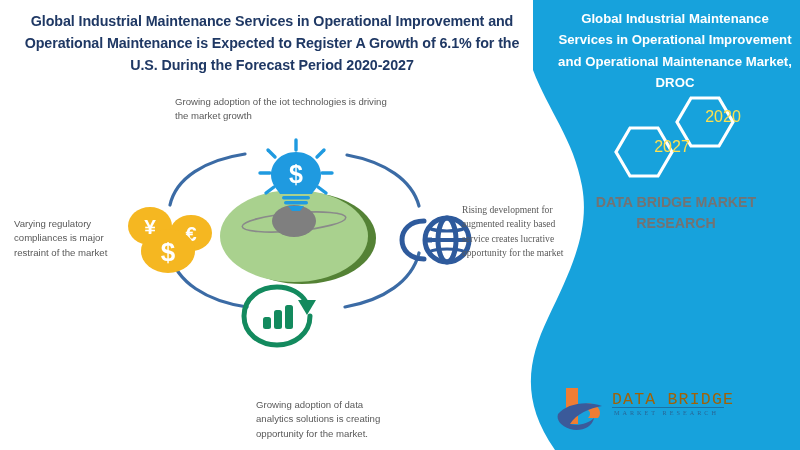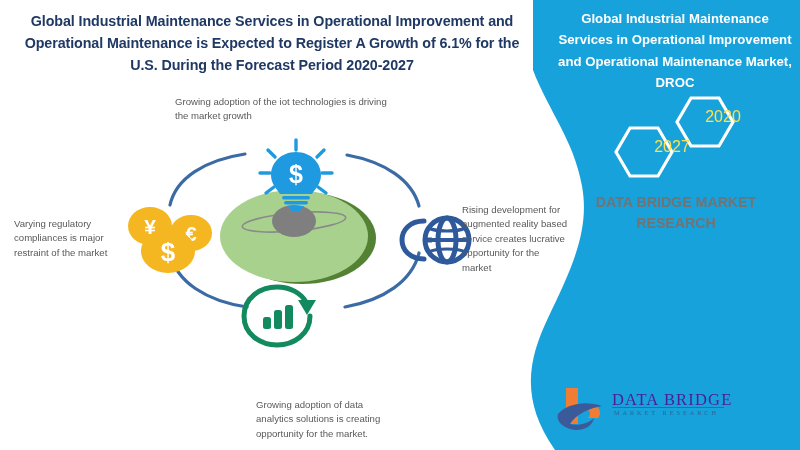--- a/index.html
+++ b/index.html
@@ -95,22 +95,22 @@
     left: 554px;
     top: 382px;
     width: 180px;
     height: 52px;
     z-index: 7;
   }
   .logo-main {
     position: absolute;
     left: 58px;
     top: 8px;
-    color: #4c1d95;
-    font-family: Liberation Serif, serif;
+    color: #a16207;
+    font-family: Liberation Mono, monospace;
     font-size: 16.5px;
     letter-spacing: 1.2px;
     white-space: nowrap;
   }
   .logo-sub {
     position: absolute;
     left: 60px;
     top: 27px;
     color: #2f4f7a;
     font-family: "Liberation Serif", serif;
@@ -153,21 +153,21 @@
   
   .callout {
     position: absolute;
     color: #595959;
     font-size: 9.6px;
     line-height: 1.5;
     z-index: 6;
   }
   .callout-top    { left: 175px; top: 95px;  width: 214px; }
   .callout-left   { left: 14px;  top: 209px; width: 110px; margin-top: 8px; }
-  .callout-right  { left: 462px; top: 203px; width: 108px; }
+  .callout-right  { left: 462px; top: 203px; width: 108px; font-family: Liberation Serif, serif; }
   .callout-bottom { left: 256px; top: 350px; width: 132px; margin-top: 48px; }
 </style>
 </head>
 <body>
 
 <div id="stage">
 
   <svg class="blue-panel" width="800" height="450" viewBox="0 0 800 450">
     <path d="M 533 0 L 800 0 L 800 450 L 555 450
              C 520 400 528 360 548 318

